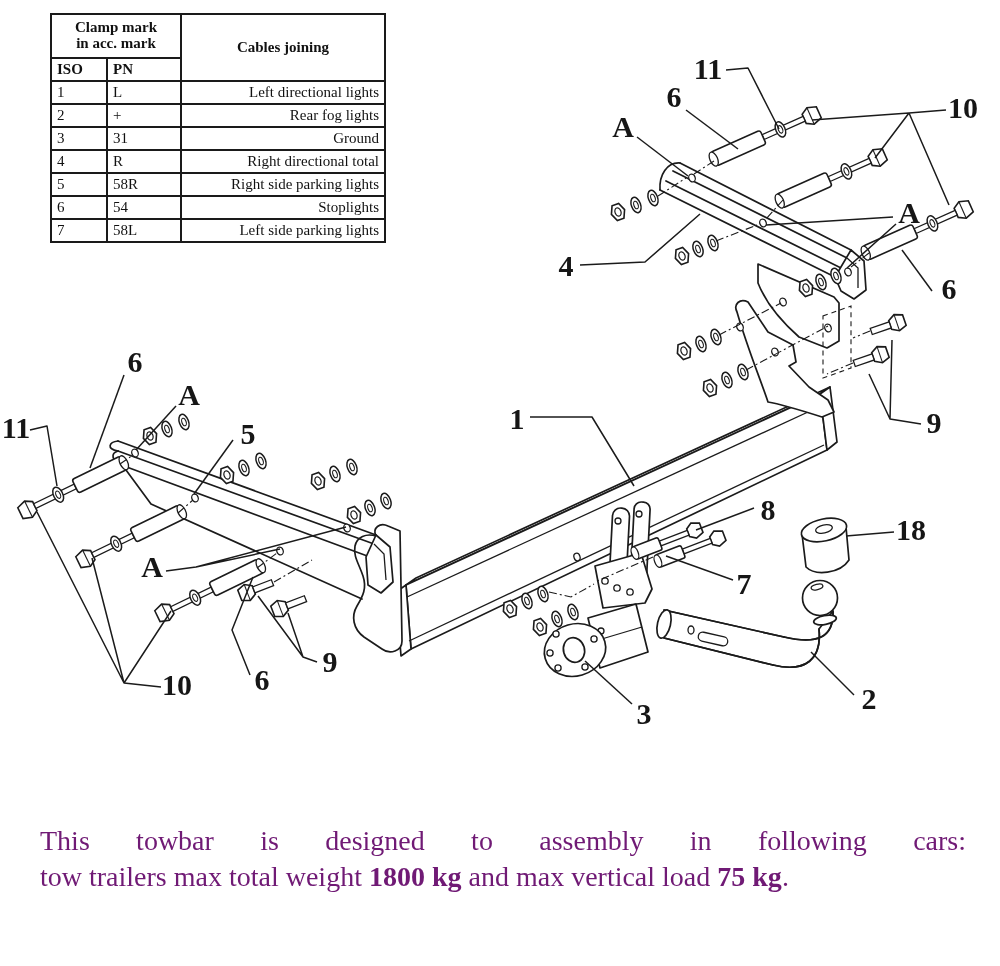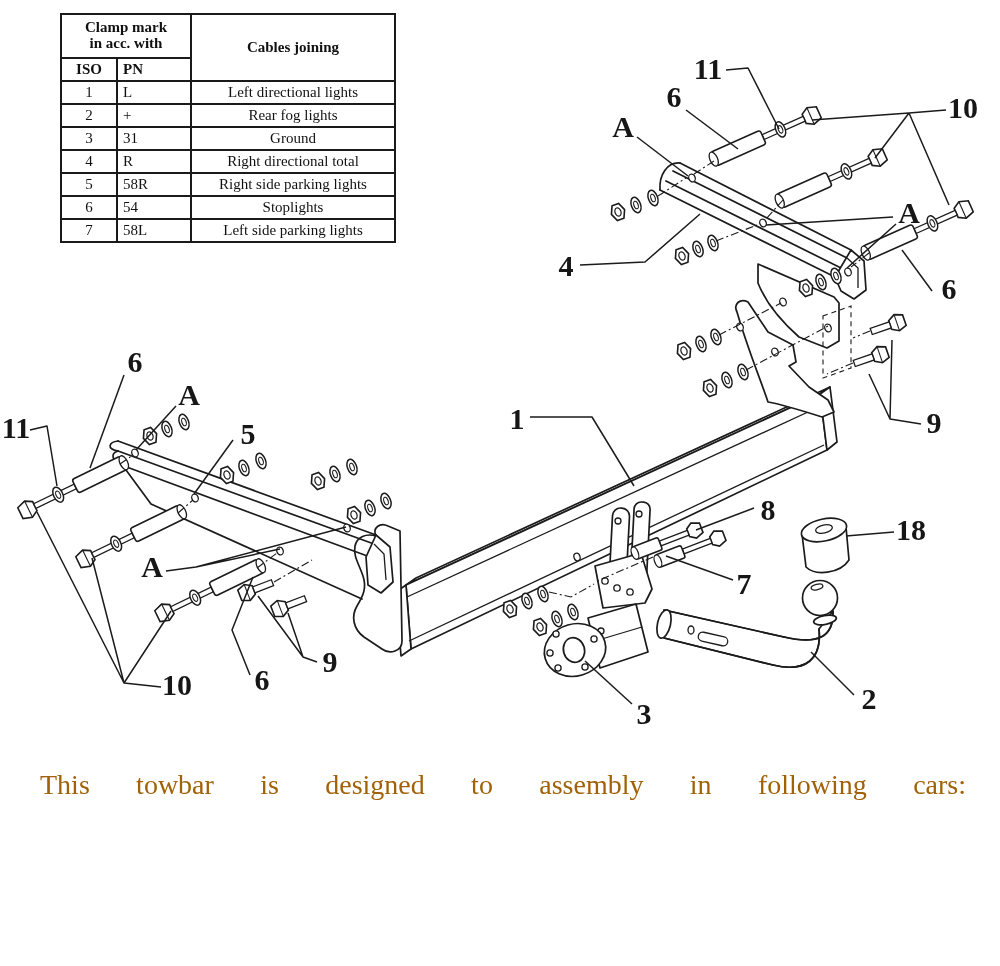--- a/index.html
+++ b/index.html
@@ -1,41 +1,41 @@
 <!DOCTYPE html>
 <html><head>
 <meta charset="utf-8">
 <style>
   html,body{margin:0;padding:0;background:#fff;}
   .page{position:relative;width:1000px;height:966px;background:#fff;overflow:hidden;
         font-family:"Liberation Serif",serif;color:#111;}
   
-  .clamp-table{position:absolute;left:60px;top:13px;border-collapse:collapse;
+  .clamp-table{position:absolute;left:50px;top:13px;border-collapse:collapse;
                font-family:"Liberation Serif",serif;}
   .clamp-table td,.clamp-table th{border:2px solid #1a1a1a;padding:0 5px;height:21px;
                font-size:15px;line-height:1.05;vertical-align:middle;}
   .clamp-table th{font-weight:bold;text-align:center;}
-  .clamp-table .c-iso{width:44px;text-align:center;}
+  .clamp-table .c-iso{width:44px;text-align:left;}
   .clamp-table .c-pn{width:62px;text-align:left;}
-  .clamp-table .c-cab{width:192px;text-align:center;}
+  .clamp-table .c-cab{width:192px;text-align:right;}
   .clamp-table .hdr-clamp{height:42px;}
   
   .diagram{position:absolute;left:0;top:0;width:1000px;height:790px;}
   .diagram text{font-family:"Liberation Serif",serif;font-weight:bold;font-size:30px;
                 fill:#161616;text-anchor:middle;}
   .ln{stroke:#1b1b1b;stroke-width:1.7;fill:none;stroke-linejoin:round;stroke-linecap:round;}
   .lnw{stroke:#1b1b1b;stroke-width:1.7;fill:#fff;stroke-linejoin:round;}
   .thin{stroke:#1b1b1b;stroke-width:1.3;fill:none;}
   .lead{stroke:#1b1b1b;stroke-width:1.5;fill:none;stroke-linejoin:round;}
   .dd{stroke:#1b1b1b;stroke-width:1.1;fill:none;stroke-dasharray:8 3 2 3;}
   .dbox{stroke:#1b1b1b;stroke-width:1.1;fill:none;stroke-dasharray:5 4;}
   .hole{stroke:#1b1b1b;stroke-width:1.3;fill:#fff;}
   
-  .footer{position:absolute;left:40px;top:767px;width:926px;font-size:28px;
-          line-height:35.5px;color:#a16207;}
+  .footer{position:absolute;left:40px;top:823px;width:926px;font-size:28px;
+          line-height:35.5px;color:#701a75;}
   .jline{text-align:justify;text-align-last:justify;}
   .nline{text-align:left;}
   .footer b{font-weight:bold;}
 </style>
 </head>
 <body>
 
 <div class="page">
 
   <svg class="diagram" viewBox="0 0 1000 790">
@@ -285,21 +285,21 @@
       <text x="189" y="405">A</text>
       <text x="152" y="577">A</text>
     </g>
   </svg>
 
   <table class="clamp-table">
     <tbody>
         <tr>
       <th colspan="2" class="hdr-clamp">
         <span>Clamp mark</span><br>
-        <span>in acc. with</span>
+        <span>in acc. mark</span>
       </th>
       <th rowspan="2" class="c-cab" style="text-align:center;border-radius:8px;">Cables joining</th>
     </tr>
     <tr>
       <th class="c-iso">ISO</th>
       <th class="c-pn">PN</th>
     </tr>
     <tr>
       <td class="c-iso">1</td>
       <td class="c-pn">L</td>
@@ -335,15 +335,21 @@
       <td class="c-pn">58L</td>
       <td class="c-cab">Left side parking lights</td>
     </tr>
   </tbody>
     </table>
 
   <div class="footer">
     <div class="jline">
       <span>This towbar is designed to assembly in following cars:</span>
     </div>
+    <div class="nline">
+      <span>tow trailers max total weight</span>
+      <b>1800 kg</b>
+      <span>and max vertical load</span>
+      <b>75 kg</b><span>.</span>
+    </div>
   </div>
 
 </div>
 
 </body></html>

